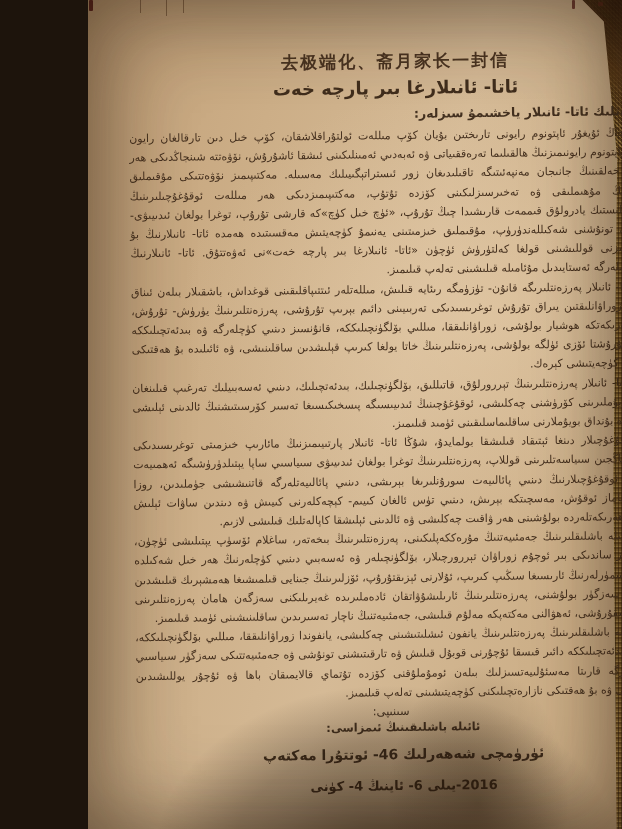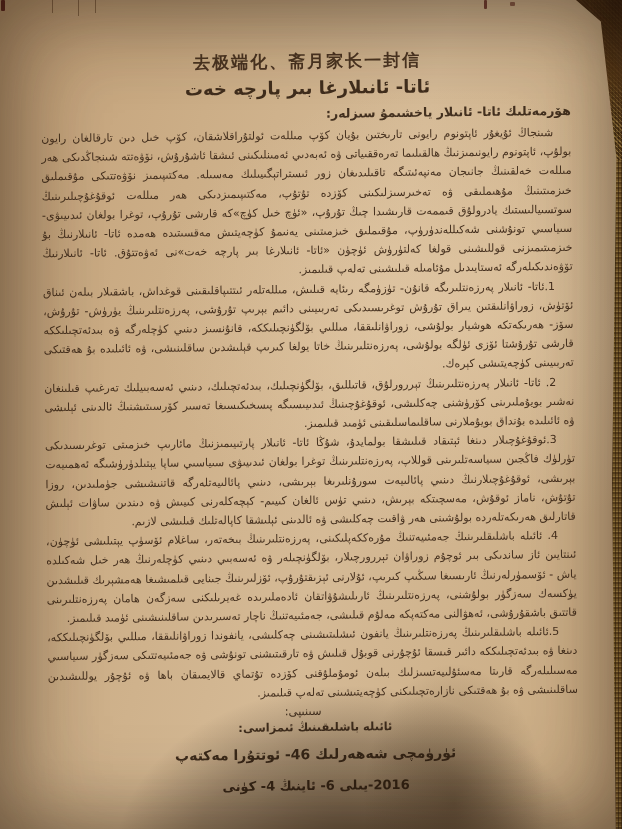--- a/index.html
+++ b/index.html
@@ -1,18 +1,18 @@
 <!DOCTYPE html>
 <html lang="ug" dir="rtl"><head>
 <meta charset="utf-8">
 <style>
   html,body{margin:0;padding:0;background:#1d140c;}
   .photo{
     position:relative;
-    width:622px;height:829px;
+    width:534px;height:829px;
     overflow:hidden;
     background:#2a1c10;
     font-family:"DejaVu Sans",sans-serif;
   }
   
   .fabric{
     position:absolute;top:0;right:0;bottom:0;width:34px;
     background:
       repeating-linear-gradient(90deg, rgba(40,24,8,.55) 0 1px, rgba(0,0,0,0) 1px 3px),
       repeating-linear-gradient(0deg, #6b4d24 0 2px, #b08d4a 2px 3px, #8a6a33 3px 5px);

